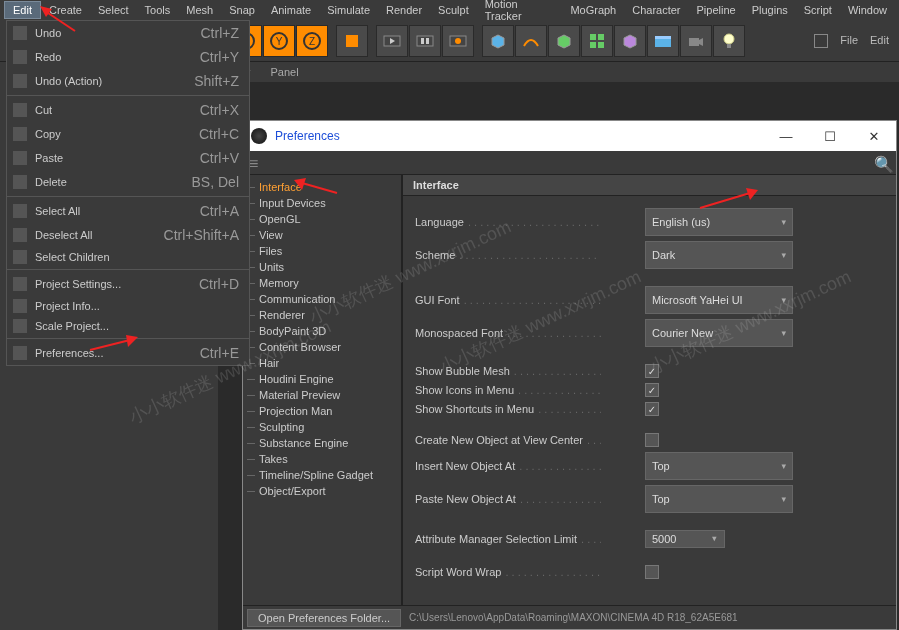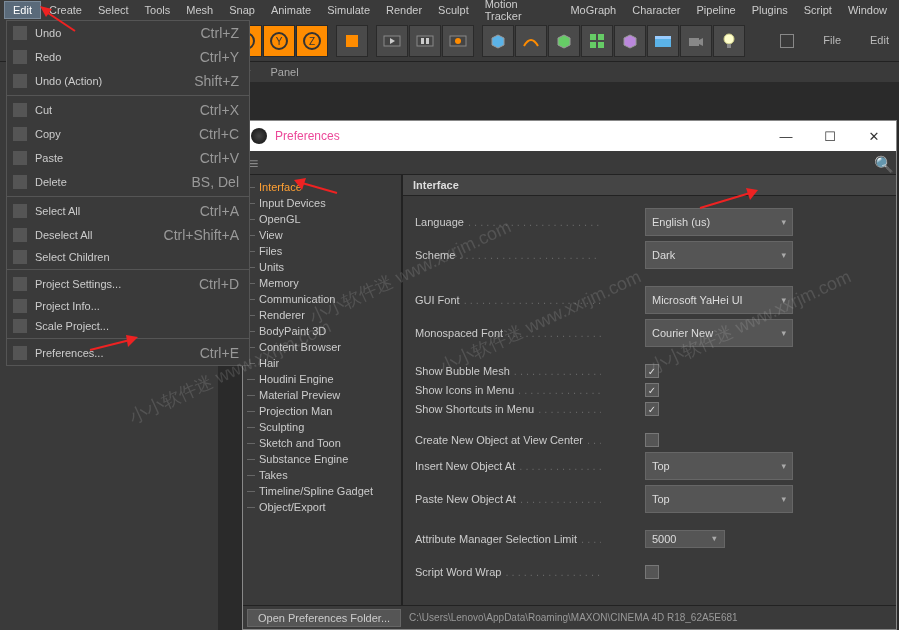--- a/index.html
+++ b/index.html
@@ -22,34 +22,34 @@
 .edit-menu-item { display: flex; justify-content: space-between; align-items: center; padding: 4px 10px 4px 28px; color: #ccc; font-size: 11px; cursor: pointer; position: relative; }
 .edit-menu-sep { height: 1px; background: #555; margin: 2px 0; }
 .edit-menu-icon { position: absolute; left: 6px; width: 14px; height: 14px; }
 .shortcut { color: #999; font-size: 14px; }
 
 
 .subbar { position: absolute; left: 218px; top: 62px; height: 20px; display: flex; align-items: center; gap: 20px; padding: 0 8px; }
 .subbar-item { color: #aaa; font-size: 11px; cursor: pointer; }
 
 
-.right-menu { position: absolute; right: 10px; top: 34px; display: flex; gap: 29px; }
+.right-menu { position: absolute; right: 10px; top: 34px; display: flex; gap: 12px; }
 .right-menu span { color: #bbb; font-size: 11px; }
 .grid-icon { width: 14px; height: 14px; border: 1px solid #888; }
 
 
 .viewport { position: absolute; left: 218px; top: 82px; right: 0; bottom: 0; background: #2a2a2a; }
 .axis-cross { position: absolute; left: 190px; top: 35px; font-size: 14px; color: #4c4; }
 
 
 .pref-window { position: absolute; left: 242px; top: 120px; width: 655px; height: 510px; background: #3a3a3a; border: 1px solid #888; display: flex; flex-direction: column; }
 .pref-titlebar { height: 30px; background: #fff; display: flex; align-items: center; padding: 0 8px; justify-content: space-between; }
 .pref-title-left { display: flex; align-items: center; gap: 8px; }
 .pref-title-icon { width: 16px; height: 16px; background: radial-gradient(circle, #444, #111); border-radius: 50%; }
-.pref-title-text { font-size: 12px; color: #ec4899; }
+.pref-title-text { font-size: 12px; color: #1d4ed8; }
 .pref-title-btns { display: flex; gap: 16px; }
 .pref-title-btn { width: 28px; height: 20px; display: flex; align-items: center; justify-content: center; cursor: pointer; font-size: 13px; color: #333; }
 
 .pref-toolbar { height: 24px; background: #3a3a3a; border-bottom: 1px solid #222; display: flex; align-items: center; justify-content: space-between; padding: 0 6px; }
 .pref-tool-icon { width: 16px; height: 16px; color: #888; }
 
 .pref-body { flex: 1; display: flex; overflow: hidden; }
 .pref-sidebar { width: 160px; background: #3a3a3a; border-right: 2px solid #222; overflow-y: auto; padding: 4px 0; }
 .pref-side-item { padding: 2px 6px 2px 16px; color: #ccc; font-size: 11px; cursor: pointer; position: relative; }
 .pref-side-item::before { content: ''; position: absolute; left: 4px; top: 50%; width: 8px; height: 1px; background: #666; }
@@ -321,21 +321,20 @@
         <div class="pref-side-item">Memory</div>
         <div class="pref-side-item">Communication</div>
         <div class="pref-side-item">Renderer</div>
         <div class="pref-side-item">BodyPaint 3D</div>
         <div class="pref-side-item">Content Browser</div>
         <div class="pref-side-item">Hair</div>
         <div class="pref-side-item">Houdini Engine</div>
         <div class="pref-side-item">Material Preview</div>
         <div class="pref-side-item">Projection Man</div>
         <div class="pref-side-item">Sculpting</div>
-        <div class="pref-side-item">Sketch and Toon</div>
         <div class="pref-side-item">Substance Engine</div>
         <div class="pref-side-item">Takes</div>
         <div class="pref-side-item">Timeline/Spline Gadget</div>
         <div class="pref-side-item">Object/Export</div>
       </div>
     <div class="pref-content">
       <div class="pref-header">Interface</div>
       <div class="pref-fields">
         <div class="pref-row">
             <span class="pref-label"><span>Language</span></span>

